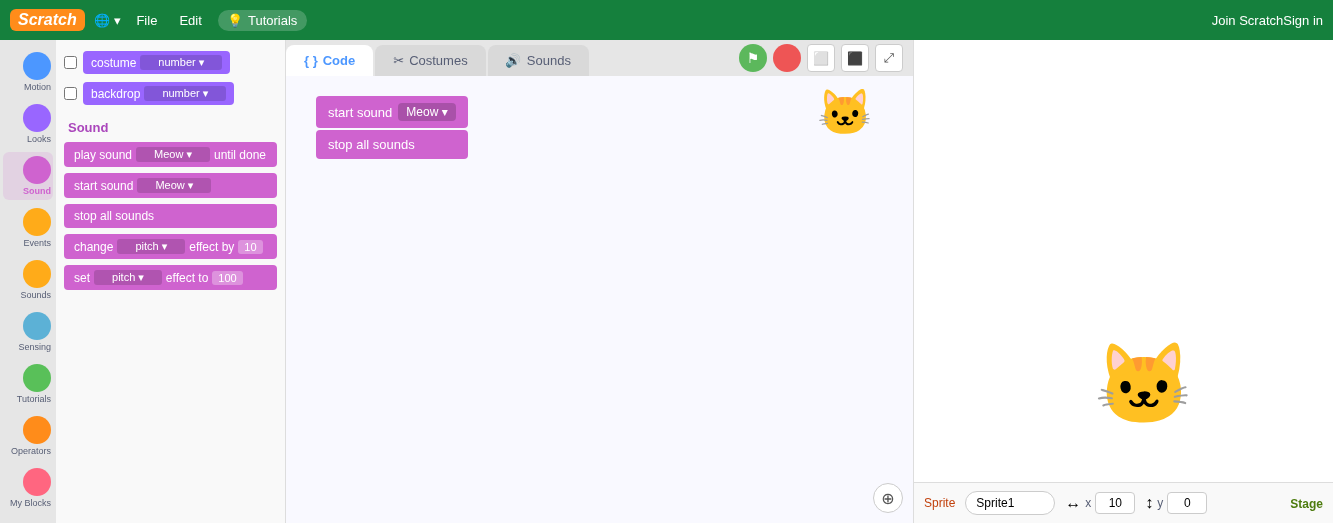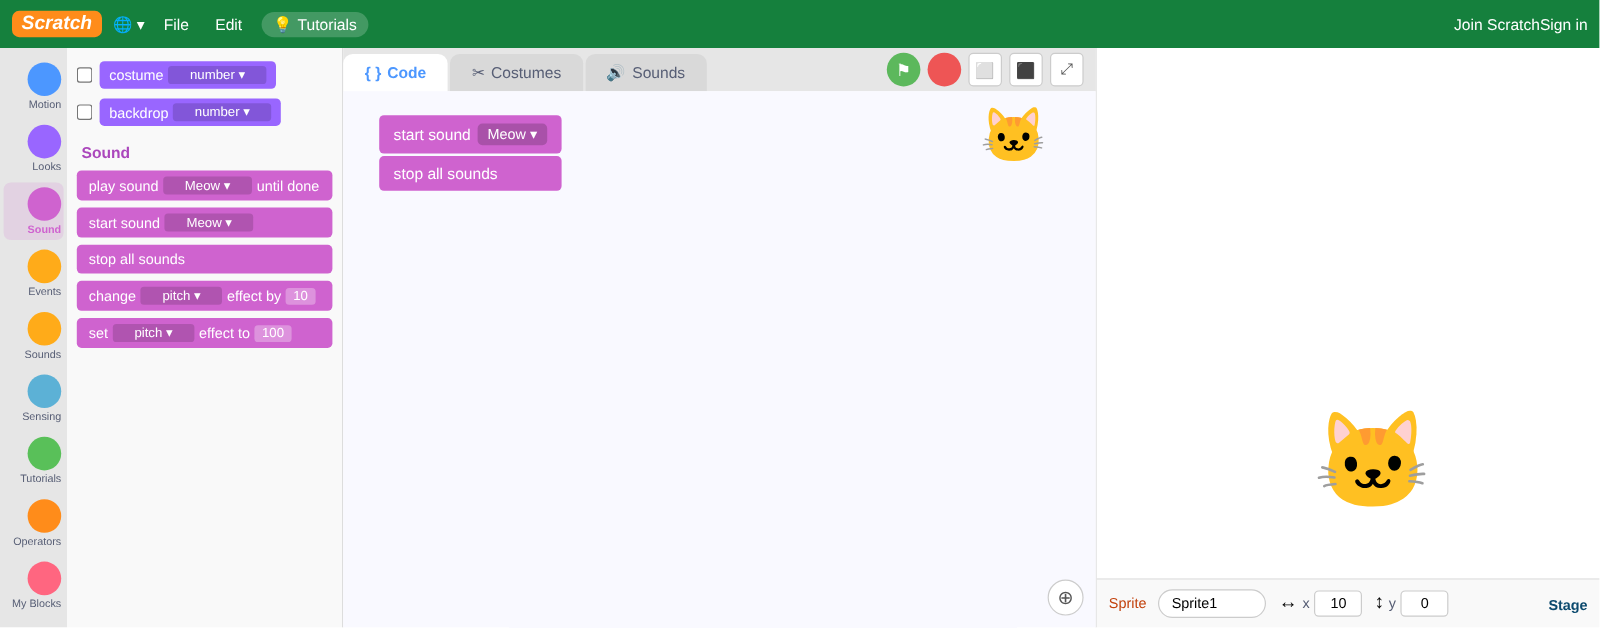--- a/index.html
+++ b/index.html
@@ -272,21 +272,21 @@
     }
     .coord-input {
       width: 40px;
       border: 1px solid #ccc;
       border-radius: 4px;
       padding: 3px 5px;
       font-size: 12px;
       text-align: center;
     }
     .stage-label {
-      font-size: 12px; font-weight: bold; color: #0c4a6e;
+      font-size: 12px; font-weight: bold; color: #4d7c0f;
     }
 
     
     .blocks-panel::-webkit-scrollbar { width: 6px; }
     .blocks-panel::-webkit-scrollbar-thumb { background: #ccc; border-radius: 3px; }
   </style>
 </head>
 <body>
 
 <div class="top-nav">

